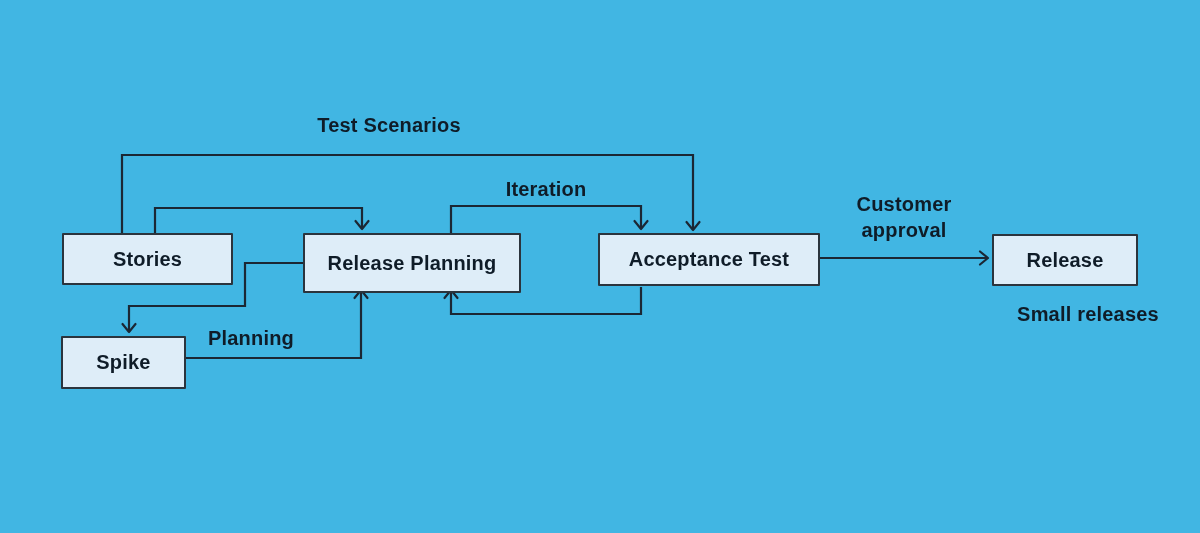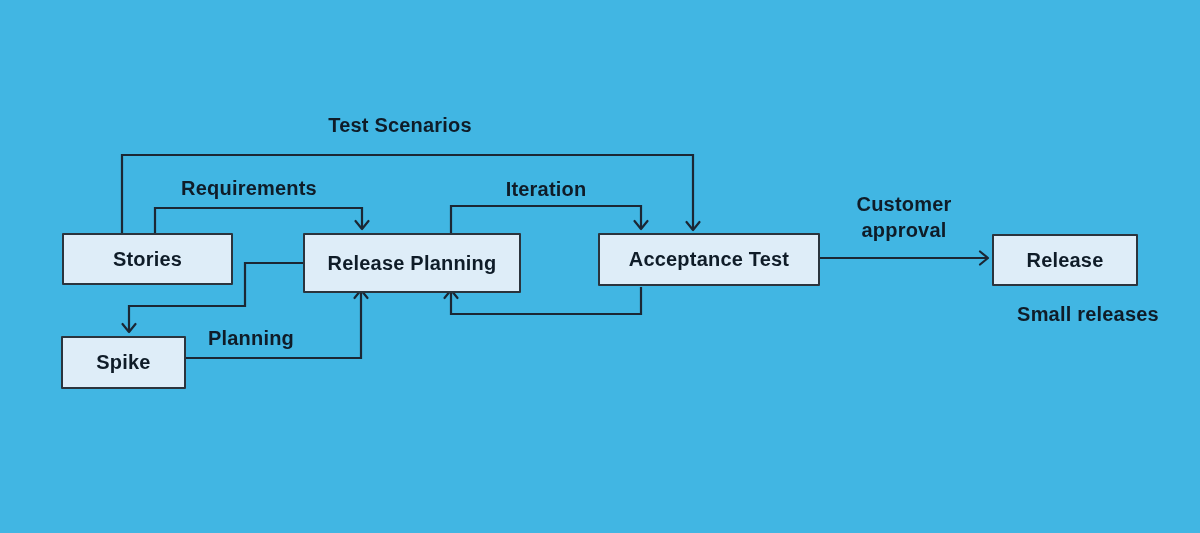--- a/index.html
+++ b/index.html
@@ -72,23 +72,22 @@
   <div class="node" style="left:62px; top:233px; width:171px; height:52px;">Stories</div>
 
   <div class="node" style="left:303px; top:233px; width:218px; height:60px;">Release Planning</div>
 
   <div class="node" style="left:598px; top:233px; width:222px; height:53px;">Acceptance Test</div>
 
   <div class="node" style="left:992px; top:234px; width:146px; height:52px;">Release</div>
 
   <div class="node" style="left:61px; top:336px; width:125px; height:53px;">Spike</div>
 
-  <div class="edge-label" style="left:400px; top:112px;">Test Scenarios</div>
+  <div class="edge-label" style="left:389px; top:112px;">Test Scenarios</div>
 
-  <div class="edge-label" style="left:249px; top:175px;">Requirements</div>
 
   <div class="edge-label" style="left:546px; top:176px;">Iteration</div>
 
   <div class="edge-label wrap" style="left:904px; top:191px; width:140px;">Customer approval</div>
 
   <div class="edge-label" style="left:251px; top:325px;">Planning</div>
 
   <div class="edge-label" style="left:1066px; top:301px;margin-left:22px;">Small releases</div>
 
 </div>

